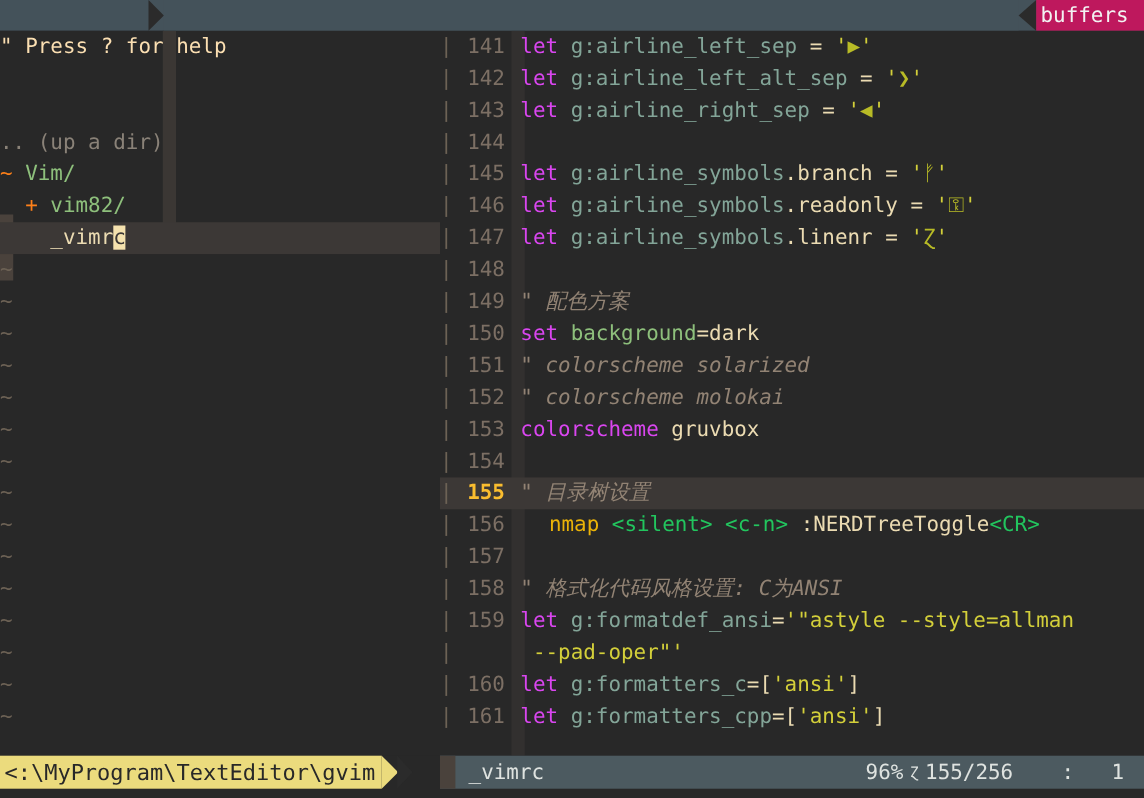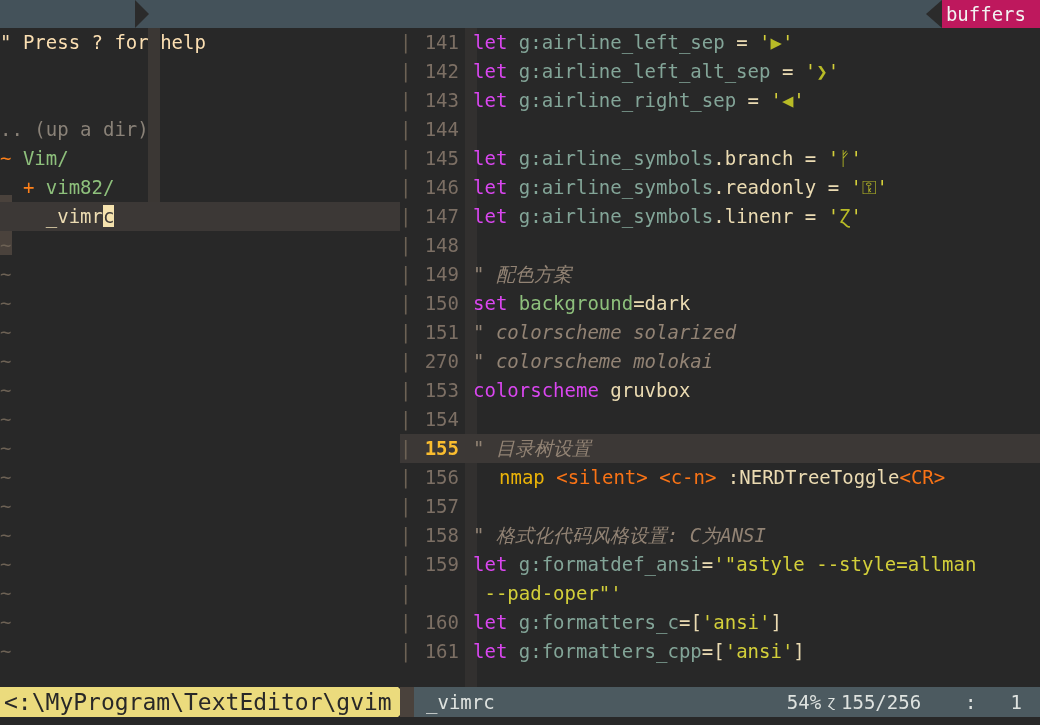--- a/index.html
+++ b/index.html
@@ -98,33 +98,33 @@
 
   
   .kw     { color:#d946ef; }        
   .kw-o   { color:#eab308;margin-left:26px; }        
   .ident  { color:#83a598; }        
   .op     { color:#ebdbb2; }
   .str    { color:#d3cf3a; }
   .cmt    { color:#928374; font-style:italic; }
   .opt    { color:#8ec07c; }        
   .plain  { color:#ebdbb2; }
-  .special{ color:#f97316; }        
+  .special{ color:#22c55e; }        
   .pglyph { color:#b8bb26; }
 
   
   #statusline{
     position:absolute; left:0; top:687px; width:1040px; height:38px;
     background:#282828;
   }
   #sl-left{
     position:absolute; left:0; top:0; height:30px; display:flex; align-items:stretch;
   }
   .sl-yellow{
-    background:#ebdb7d; color:#282828; font-size:23px;
+    background:#ebdb7d; color:#282828; font-size:20px;
     display:flex; align-items:center; padding:0 6px 0 4px; height:30px;
     white-space:nowrap;
   }
   .sl-yellow-arrow{
     width:0;height:0;border-top:15px solid transparent;
     border-bottom:15px solid transparent;border-left:15px solid #ebdb7d;
   }
   .sl-dark-arrow{
     width:0;height:0;border-top:15px solid transparent;
     border-bottom:15px solid transparent;border-left:14px solid #2b2b2b;
@@ -201,21 +201,21 @@
           <div class="crow"><span class="vsep">|</span><span class="lnum">142</span><span class="ctext"><span class="kw">let</span><span class="plain"> </span><span class="ident">g:airline_left_alt_sep</span><span class="op"> = </span><span class="str">'</span><span class="pglyph">❯</span><span class="str">'</span></span></div>
           <div class="crow"><span class="vsep">|</span><span class="lnum">143</span><span class="ctext"><span class="kw">let</span><span class="plain"> </span><span class="ident">g:airline_right_sep</span><span class="op"> = </span><span class="str">'</span><span class="pglyph">◀</span><span class="str">'</span></span></div>
           <div class="crow"><span class="vsep">|</span><span class="lnum">144</span></div>
           <div class="crow"><span class="vsep">|</span><span class="lnum">145</span><span class="ctext"><span class="kw">let</span><span class="plain"> </span><span class="ident">g:airline_symbols</span><span class="plain">.branch</span><span class="op"> = </span><span class="str">'</span><span class="pglyph">ᚠ</span><span class="str">'</span></span></div>
           <div class="crow"><span class="vsep">|</span><span class="lnum">146</span><span class="ctext"><span class="kw">let</span><span class="plain"> </span><span class="ident">g:airline_symbols</span><span class="plain">.readonly</span><span class="op"> = </span><span class="str">'</span><span class="pglyph">⚿</span><span class="str">'</span></span></div>
           <div class="crow"><span class="vsep">|</span><span class="lnum">147</span><span class="ctext"><span class="kw">let</span><span class="plain"> </span><span class="ident">g:airline_symbols</span><span class="plain">.linenr</span><span class="op"> = </span><span class="str">'</span><span class="pglyph">Ɀ</span><span class="str">'</span></span></div>
           <div class="crow"><span class="vsep">|</span><span class="lnum">148</span><span class="ctext"></span></div>
           <div class="crow"><span class="vsep">|</span><span class="lnum">149</span><span class="ctext"><span class="cmt">" 配色方案</span></span></div>
           <div class="crow"><span class="vsep">|</span><span class="lnum">150</span><span class="ctext"><span class="kw">set</span><span class="plain"> </span><span class="opt">background</span><span class="plain">=dark</span></span></div>
           <div class="crow"><span class="vsep">|</span><span class="lnum">151</span><span class="ctext"><span class="cmt">" colorscheme solarized</span></span></div>
-          <div class="crow"><span class="vsep">|</span><span class="lnum">270</span><span class="ctext"><span class="cmt">" colorscheme molokai</span></span></div>
+          <div class="crow"><span class="vsep">|</span><span class="lnum">152</span><span class="ctext"><span class="cmt">" colorscheme molokai</span></span></div>
           <div class="crow"><span class="vsep">|</span><span class="lnum">153</span><span class="ctext"><span class="kw">colorscheme</span><span class="plain"> </span><span class="plain">gruvbox</span></span></div>
           <div class="crow"><span class="vsep">|</span><span class="lnum">154</span><span class="ctext"></span></div>
           <div class="crow cursorline"><span class="vsep">|</span><span class="lnum cur">155</span><span class="ctext"><span class="cmt">" 目录树设置</span></span></div>
           <div class="crow"><span class="vsep">|</span><span class="lnum">156</span><span class="ctext"><span class="kw-o">nmap</span><span class="plain"> </span><span class="special">&lt;silent&gt;</span><span class="plain"> </span><span class="special">&lt;c-n&gt;</span><span class="plain"> </span><span class="plain">:NERDTreeToggle</span><span class="special">&lt;CR&gt;</span></span></div>
           <div class="crow"><span class="vsep">|</span><span class="lnum">157</span><span class="ctext"></span></div>
           <div class="crow"><span class="vsep">|</span><span class="lnum">158</span><span class="ctext"><span class="cmt">" 格式化代码风格设置: C为ANSI</span></span></div>
           <div class="crow"><span class="vsep">|</span><span class="lnum">159</span><span class="ctext"><span class="kw">let</span><span class="plain"> </span><span class="ident">g:formatdef_ansi</span><span class="op">=</span><span class="str">'"astyle --style=allman</span></span></div>
           <div class="crow"><span class="vsep">|</span><span class="lnum"></span><span class="ctext"><span class="str"> --pad-oper"'</span></span></div>
           <div class="crow"><span class="vsep">|</span><span class="lnum">160</span><span class="ctext"><span class="kw">let</span><span class="plain"> </span><span class="ident">g:formatters_c</span><span class="op">=[</span><span class="str">'ansi'</span><span class="op">]</span></span></div>
           <div class="crow"><span class="vsep">|</span><span class="lnum">161</span><span class="ctext"><span class="kw">let</span><span class="plain"> </span><span class="ident">g:formatters_cpp</span><span class="op">=[</span><span class="str">'ansi'</span><span class="op">]</span></span></div>
@@ -229,21 +229,21 @@
       <div class="sl-yellow">
         <span>&lt;:\MyProgram\TextEditor\gvim</span>
       </div>
       <div class="sl-yellow-arrow"></div>
       <div class="sl-dark-arrow"></div>
     </div>
     <div id="sl-right">
       <div id="sl-rband"></div>
       <span id="sl-fname">_vimrc</span>
       <span id="sl-spacer"></span>
-      <span id="sl-pct">54%</span>
+      <span id="sl-pct">96%</span>
       <span id="sl-lnglyph">Ɀ</span>
       <span id="sl-pos">155/256</span>
       <span id="sl-colon">:</span>
       <span id="sl-col">1</span>
     </div>
   </div>
 
 </div>
 
 </body></html>

